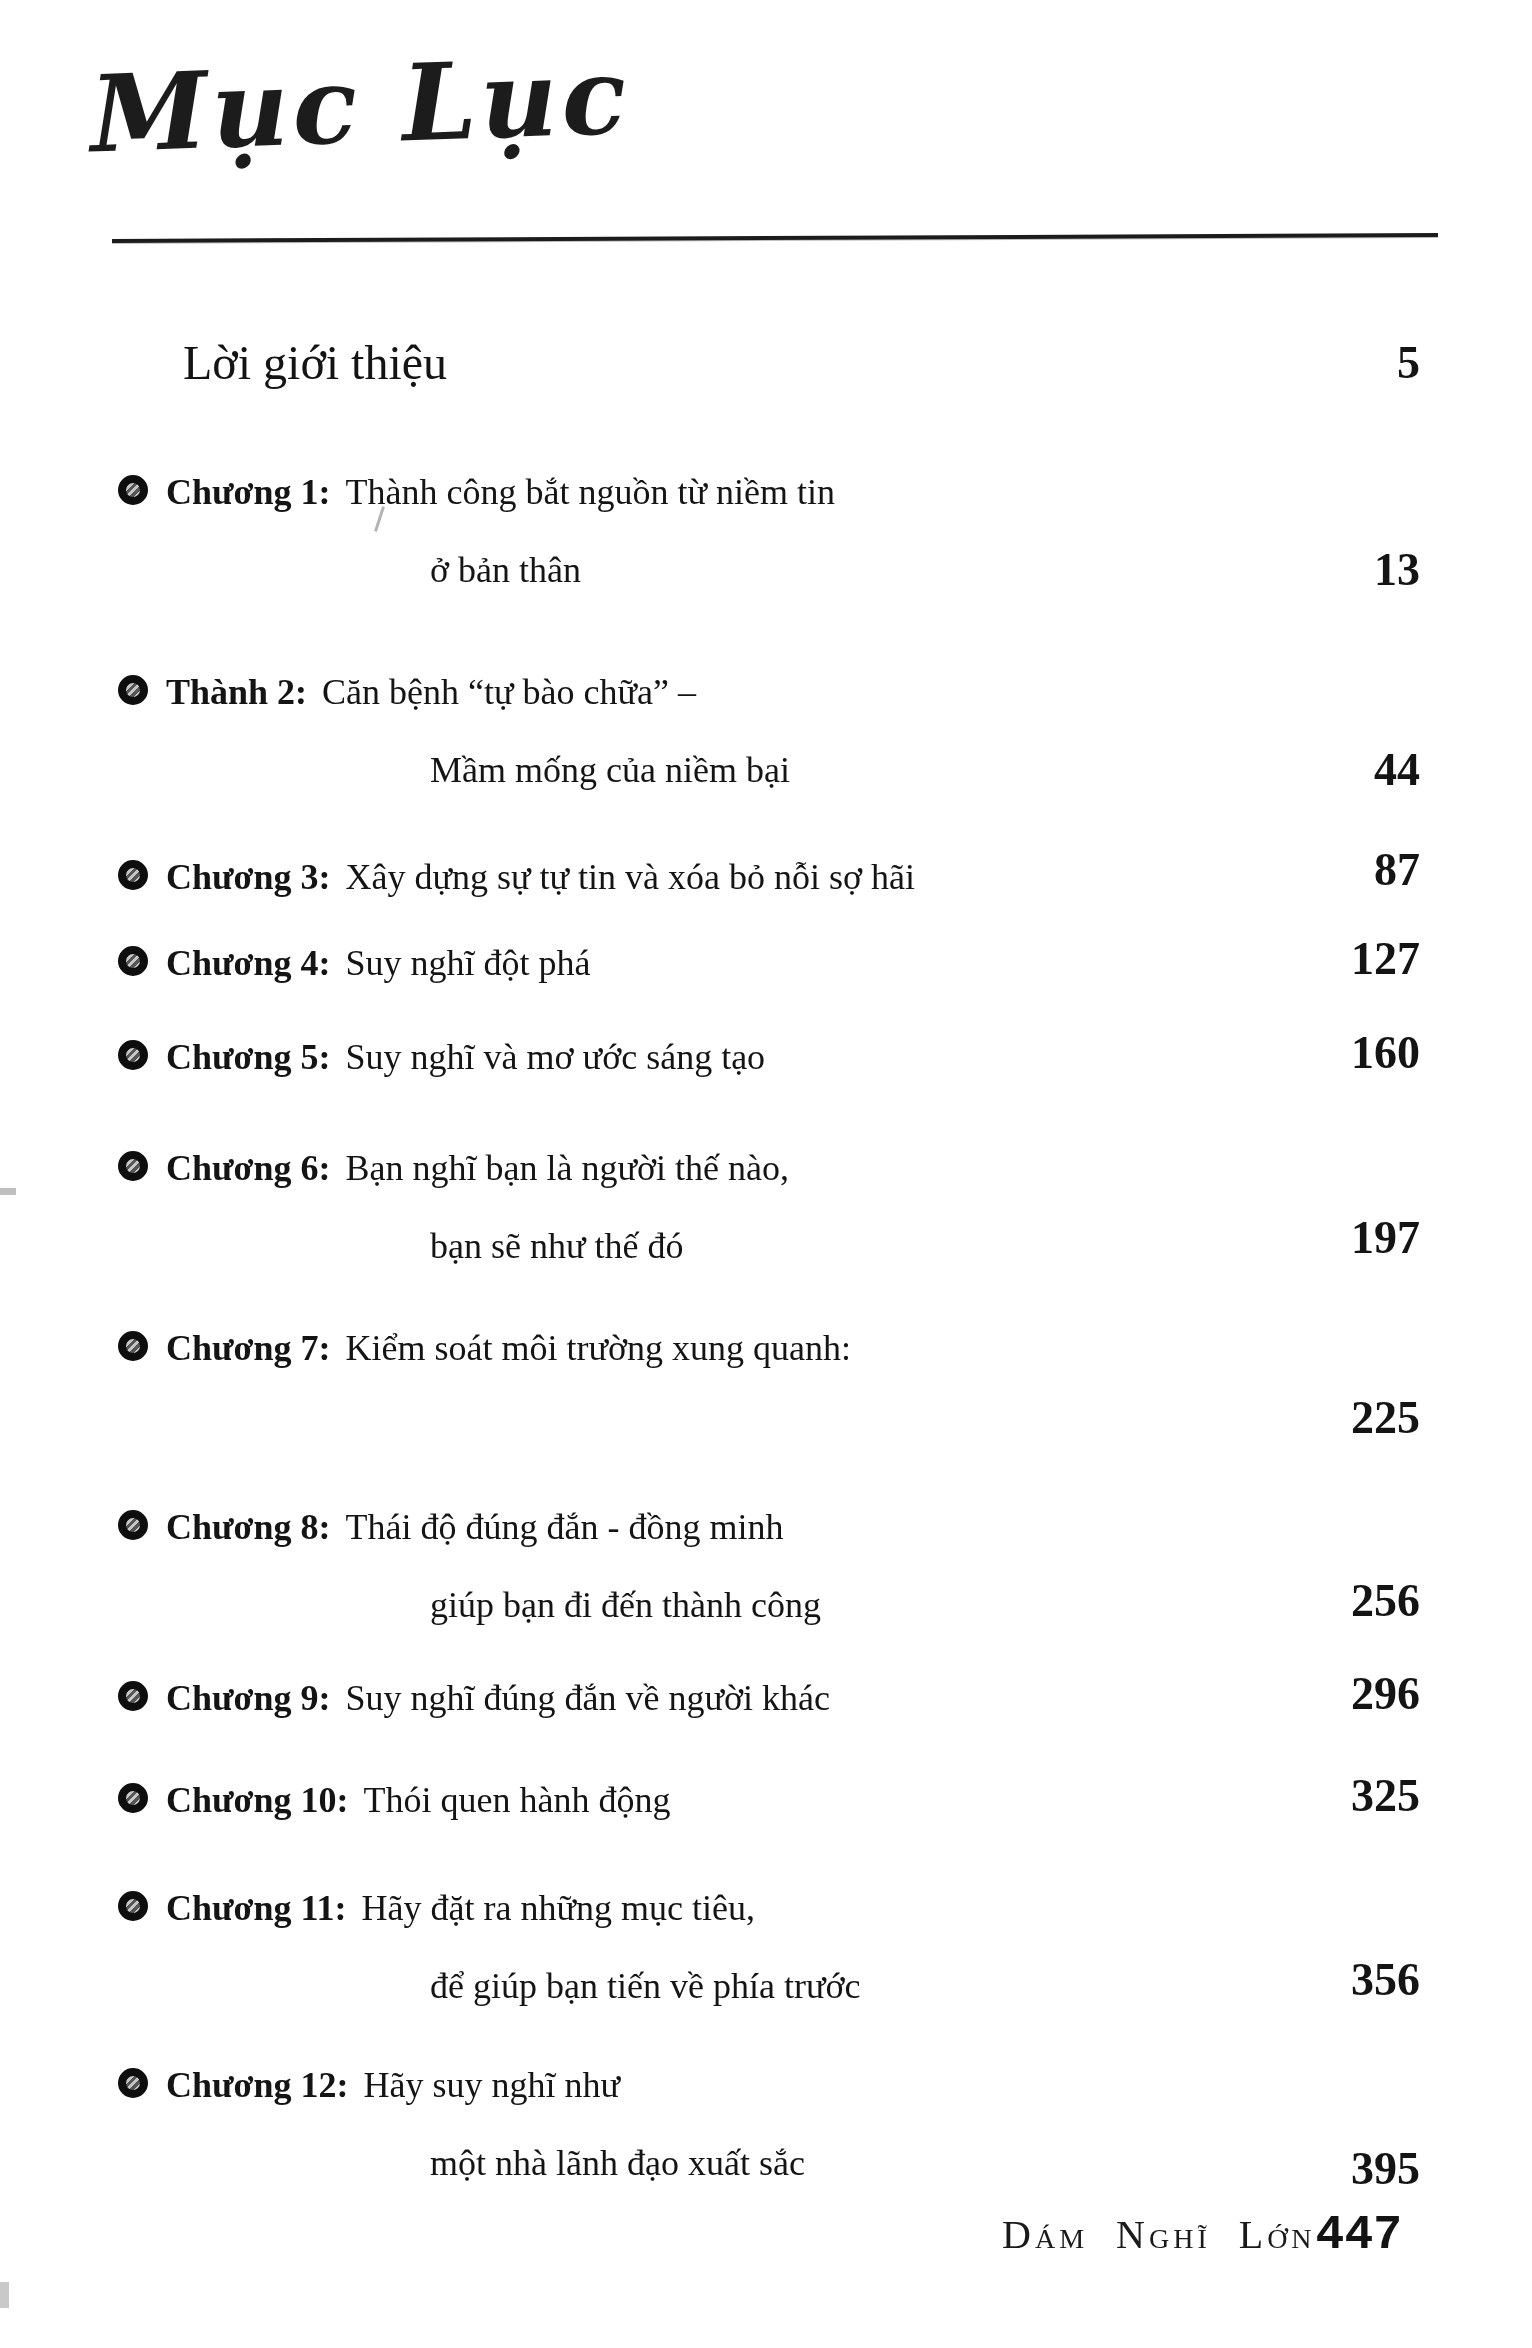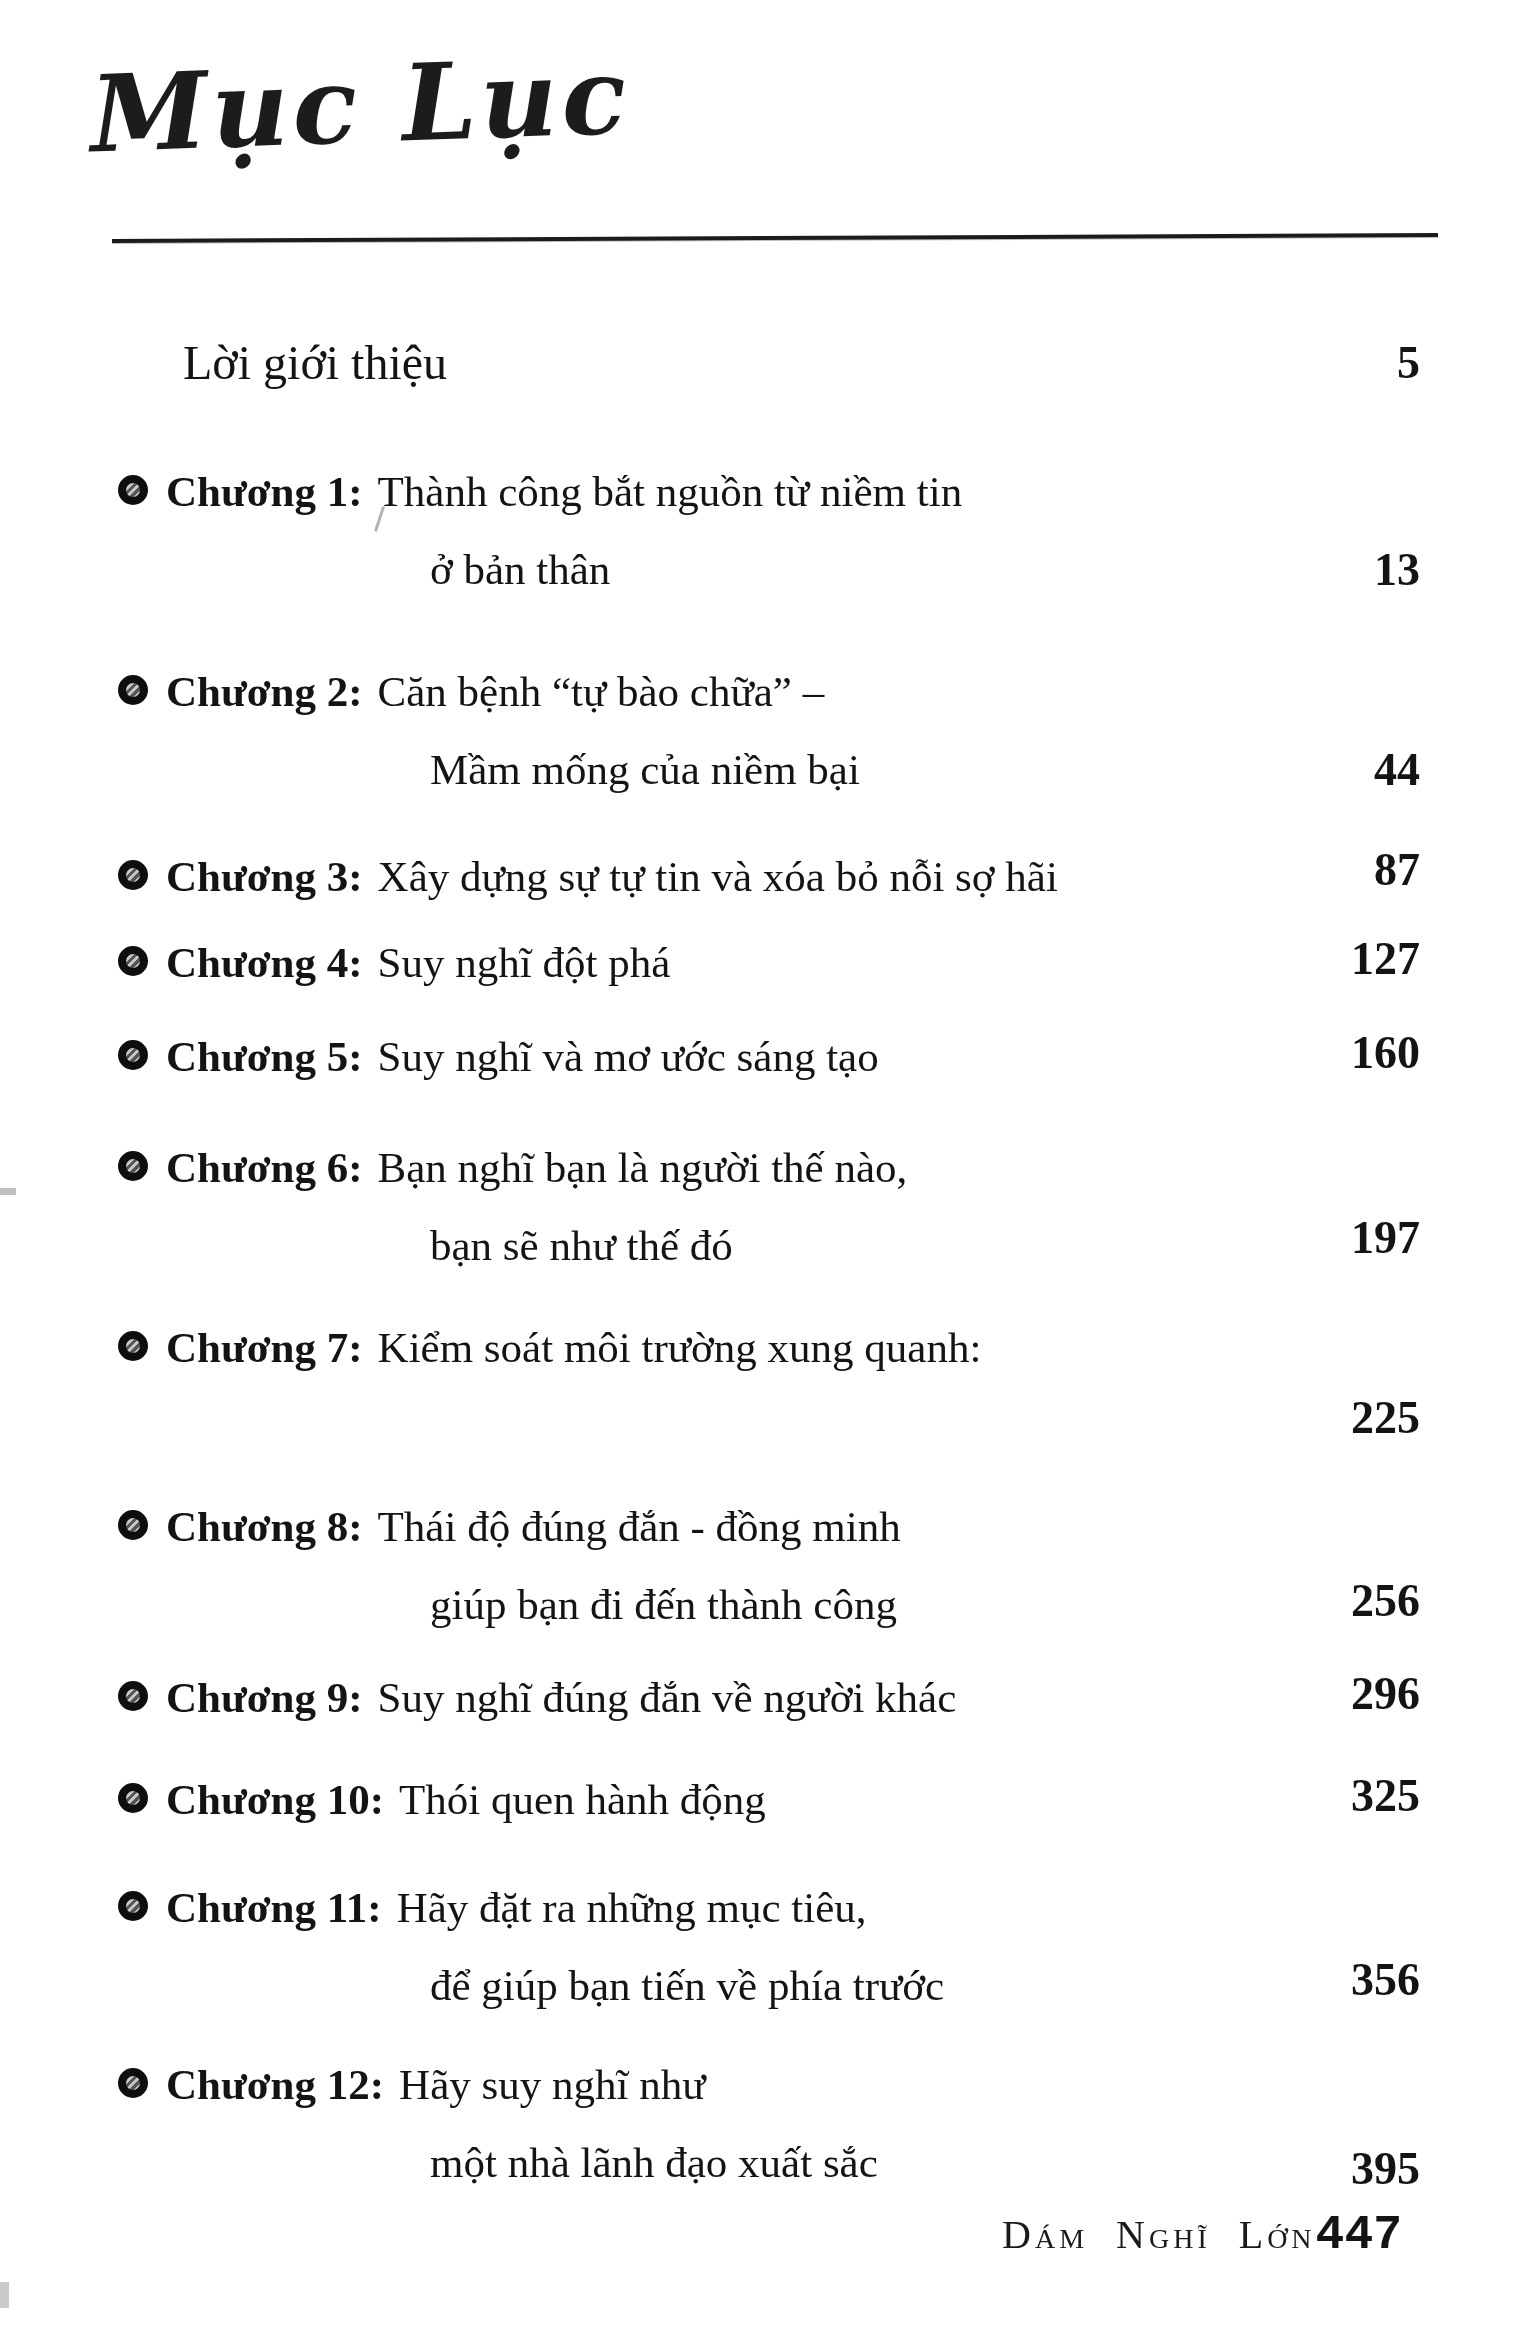--- a/index.html
+++ b/index.html
@@ -30,21 +30,21 @@
     position:absolute;left:183px;top:324px;
     font-size:48px;line-height:78px;
   }
   .entry{position:absolute;left:118px;width:1250px;}
   .bullet{
     position:absolute;left:0;top:22px;
     width:30px;height:30px;box-sizing:border-box;
     border:8px solid #0e0e0e;border-radius:50%;
     background:repeating-linear-gradient(135deg,#565656 0 3px,#c6c6c6 3px 6px);
   }
-  .line{margin-left:48px;font-size:43px;line-height:78px;white-space:nowrap;}
+  .line{margin-left:48px;font-size:36px;line-height:78px;white-space:nowrap;}
   .l2{padding-left:264px;}
   .label{font-weight:bold;margin-right:15px;}
   .pagenum{
     position:absolute;right:112px;
     font-size:46px;font-weight:bold;line-height:78px;
   }
   .footer{
     position:absolute;right:130px;top:2208px;
     display:flex;align-items:baseline;
   }
@@ -72,21 +72,21 @@
 
   <div class="entry" style="top:453px">
     <span class="bullet"></span>
     <div class="line"><span class="label">Chương 1:</span><span>Thành công bắt nguồn từ niềm tin</span></div>
     <div class="line l2">ở bản thân</div>
   </div>
   <div class="pagenum" style="top:531px">13</div>
 
   <div class="entry" style="top:653px">
     <span class="bullet"></span>
-    <div class="line"><span class="label">Chương 2:</span><span>Căn bệnh “tự bào chữa” –</span></div>
+    <div class="line"><span class="label">Thành 2:</span><span>Căn bệnh “tự bào chữa” –</span></div>
     <div class="line l2">Mầm mống của niềm bại</div>
   </div>
   <div class="pagenum" style="top:731px">44</div>
 
   <div class="entry" style="top:838px">
     <span class="bullet"></span>
     <div class="line"><span class="label">Chương 3:</span><span>Xây dựng sự tự tin và xóa bỏ nỗi sợ hãi</span></div>
   </div>
   <div class="pagenum" style="top:831px">87</div>
 

